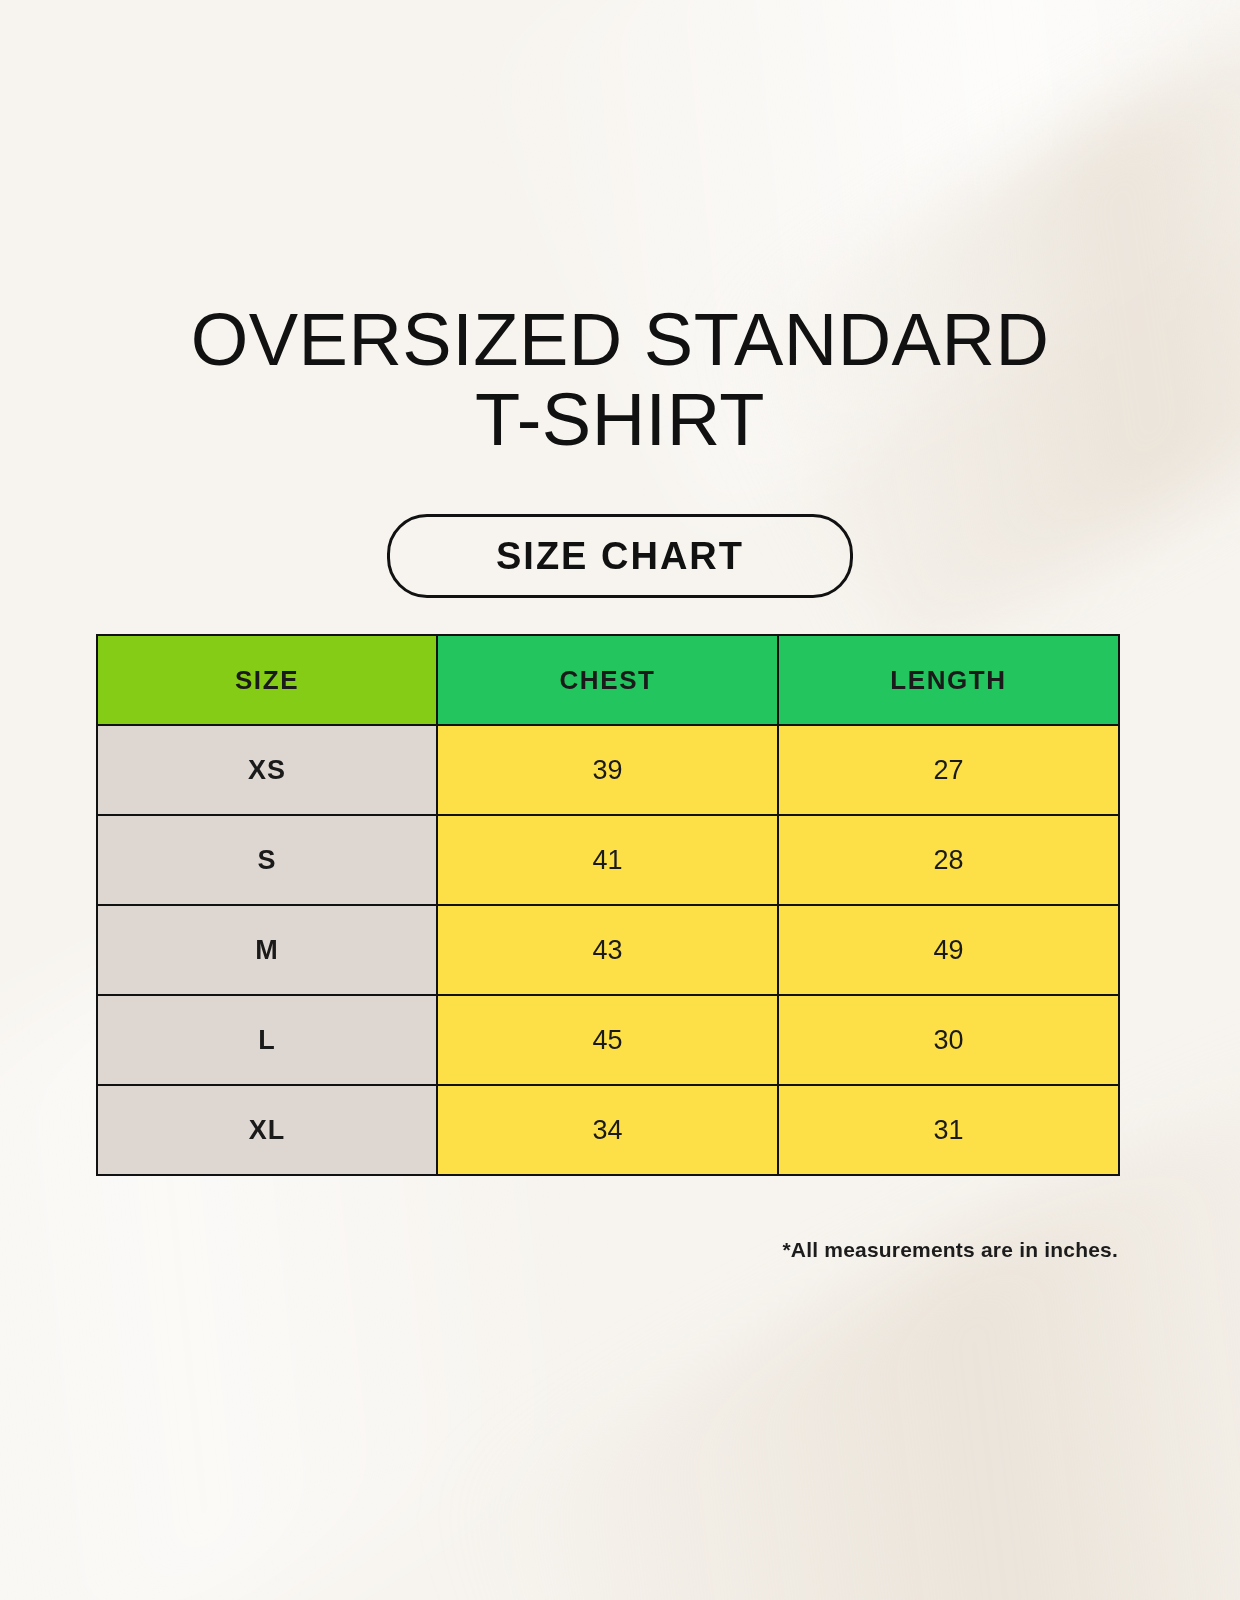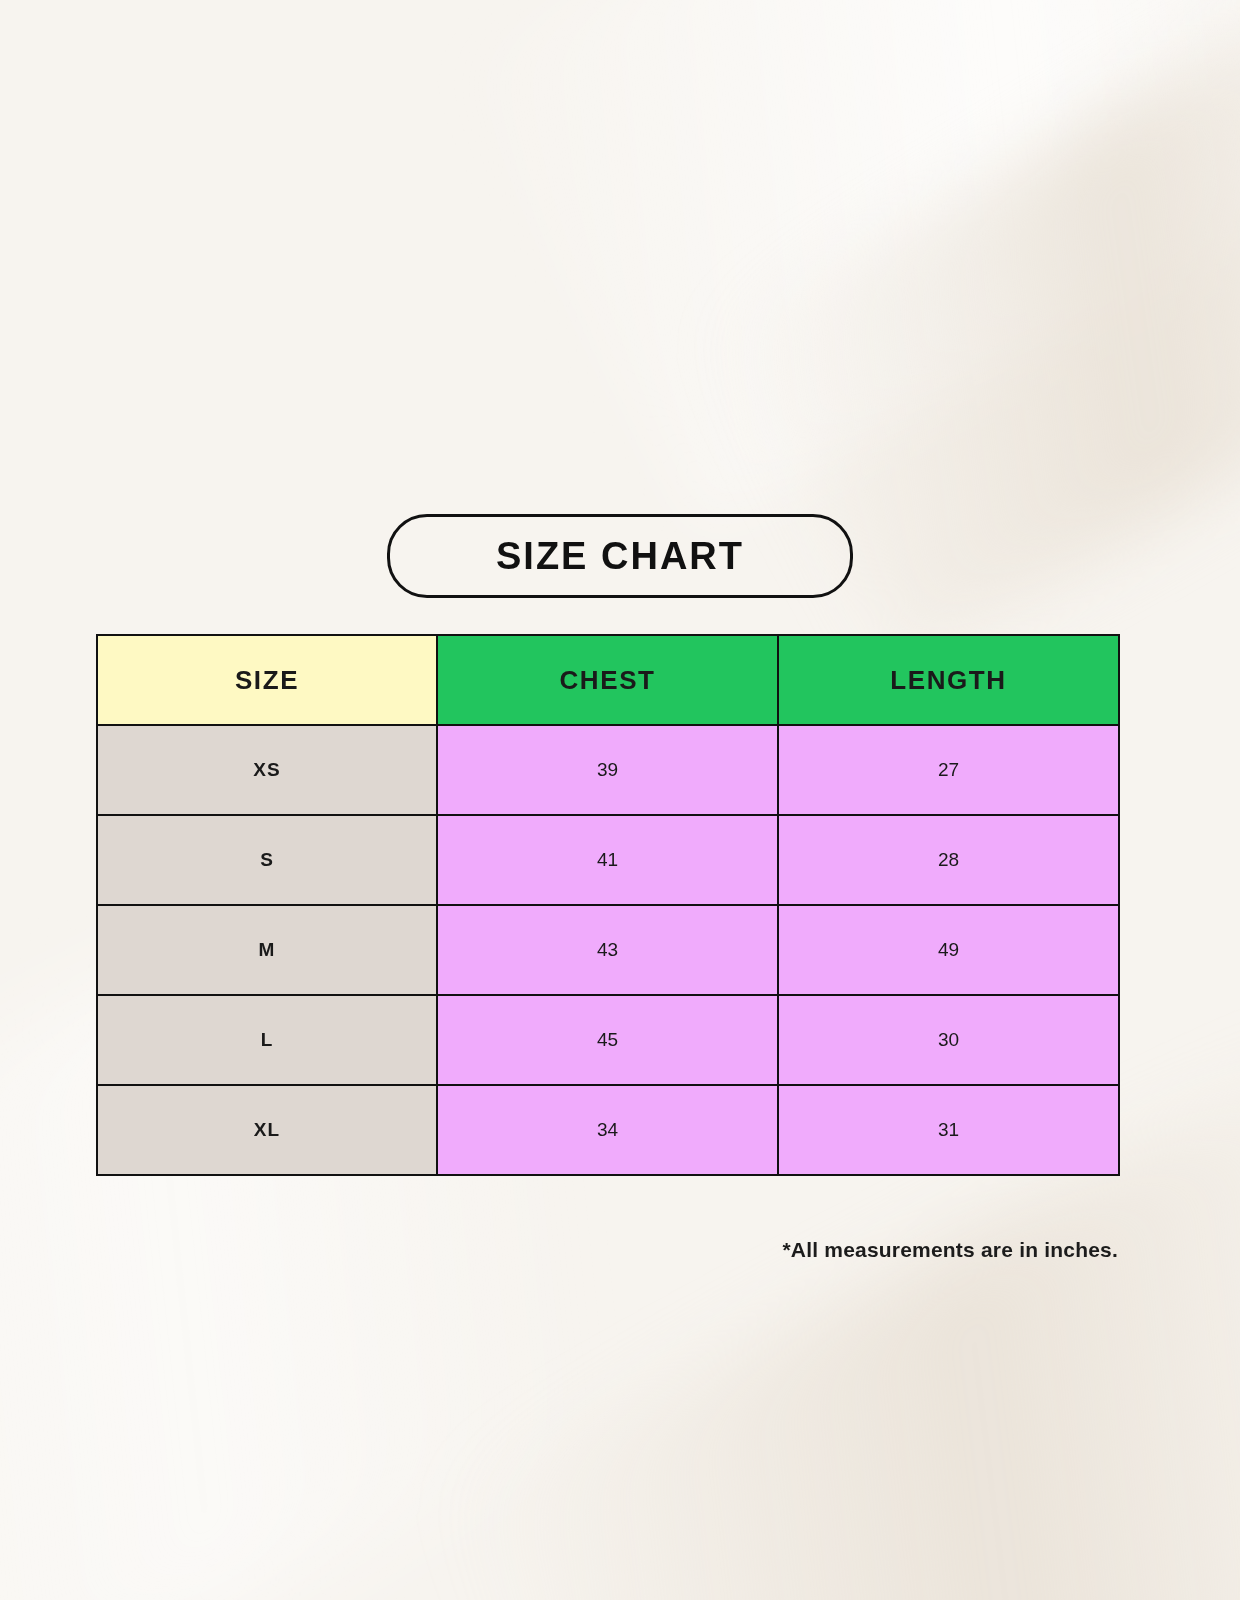--- a/index.html
+++ b/index.html
@@ -109,43 +109,43 @@
   table.size-table {
     border-collapse: collapse;
     width: 100%;
     table-layout: fixed;
   }
   table.size-table th,
   table.size-table td {
     border: 2px solid #111111;
     text-align: center;
     height: 86px;
-    font-size: 19px;
+    font-size: 27px;
   }
   table.size-table th {
     font-weight: 700;
     letter-spacing: 1.6px;
     font-size: 26px;
   }
   .col-size { width: 340px; }
   .col-meas { width: 341px; }
 
   th.head-size {
-    background: #fef9c3;
+    background: #84cc16;
   }
   th.head-meas {
     background: #22c55e;
   }
   td.cell-size {
     background: #ded7d1;
     font-weight: 700;
     letter-spacing: 1px;
   }
   td.cell-meas {
-    background: #f0abfc;
+    background: #fde047;
     font-weight: 400;
   }
 
   .footnote {
     position: absolute;
     top: 1238px;
     left: 96px;
     width: 1022px;
     text-align: right;
     font-size: 21px;
@@ -157,20 +157,22 @@
 </head>
 <body>
 
 <div class="page">
 
   <div class="bg-streak streak-1"></div>
   <div class="bg-streak streak-2"></div>
   <div class="bg-streak streak-3"></div>
   <div class="bg-streak streak-4"></div>
 
+  <div class="title">OVERSIZED STANDARD
+T-SHIRT</div>
 
   <div class="pill">
     <span class="pill-label">SIZE CHART</span>
   </div>
 
   <div class="table-wrap">
     <table class="size-table">
       <colgroup>
         <col class="col-size">
         <col class="col-meas">

